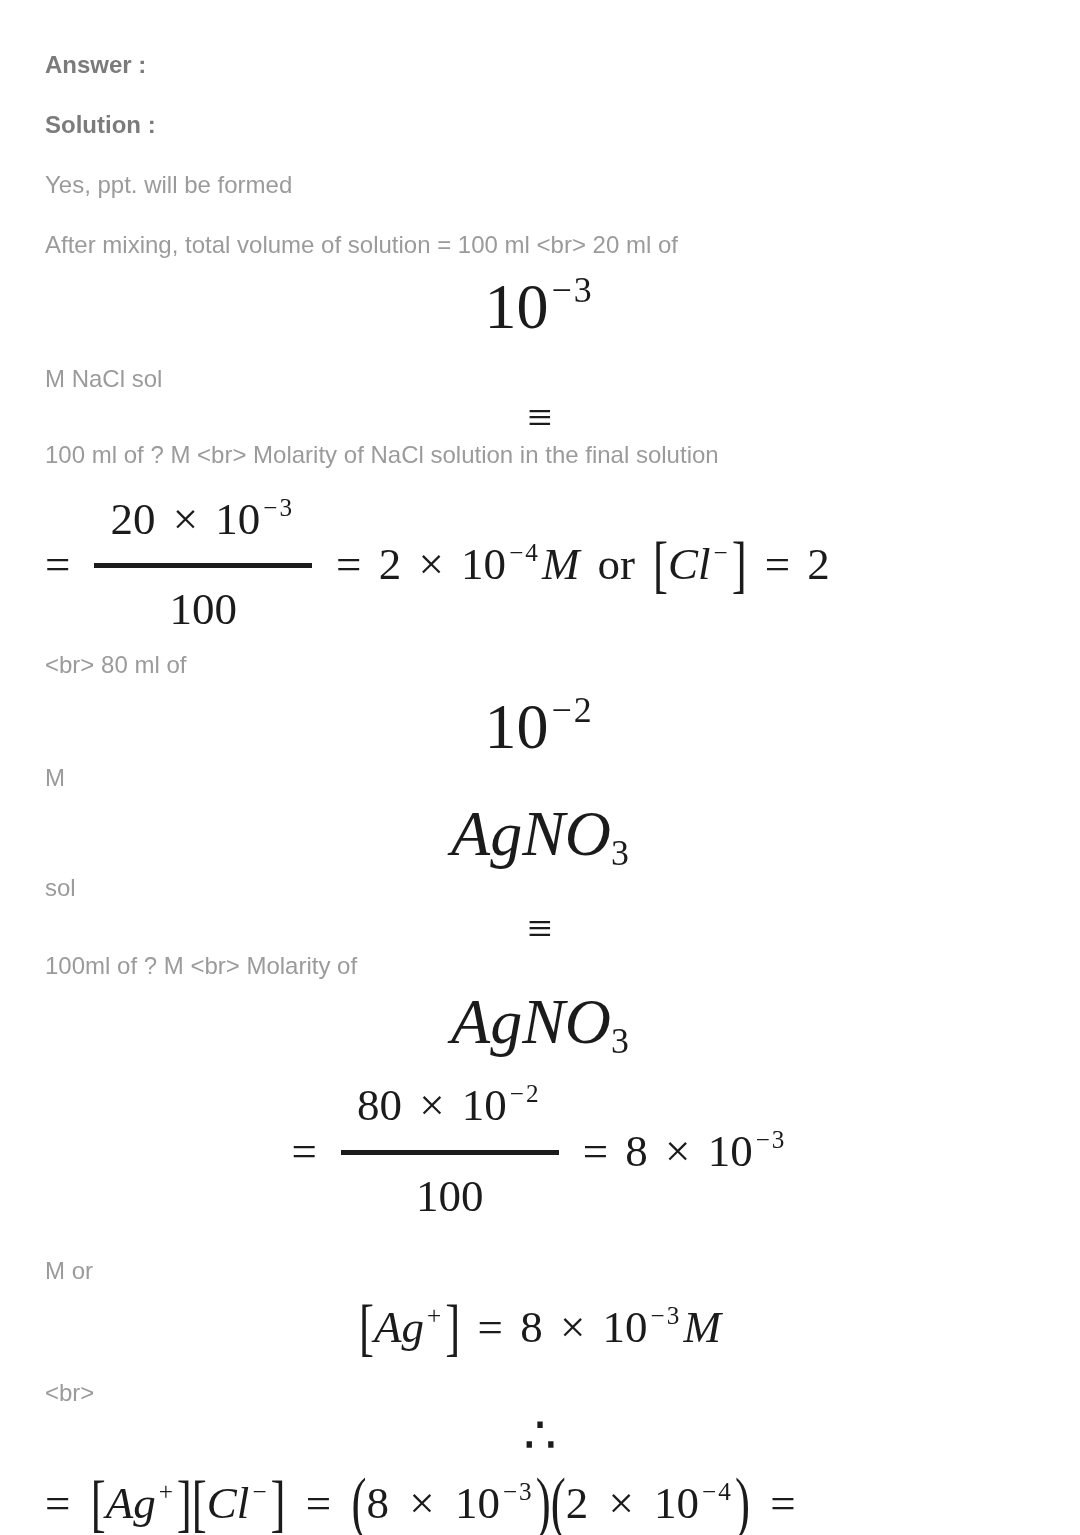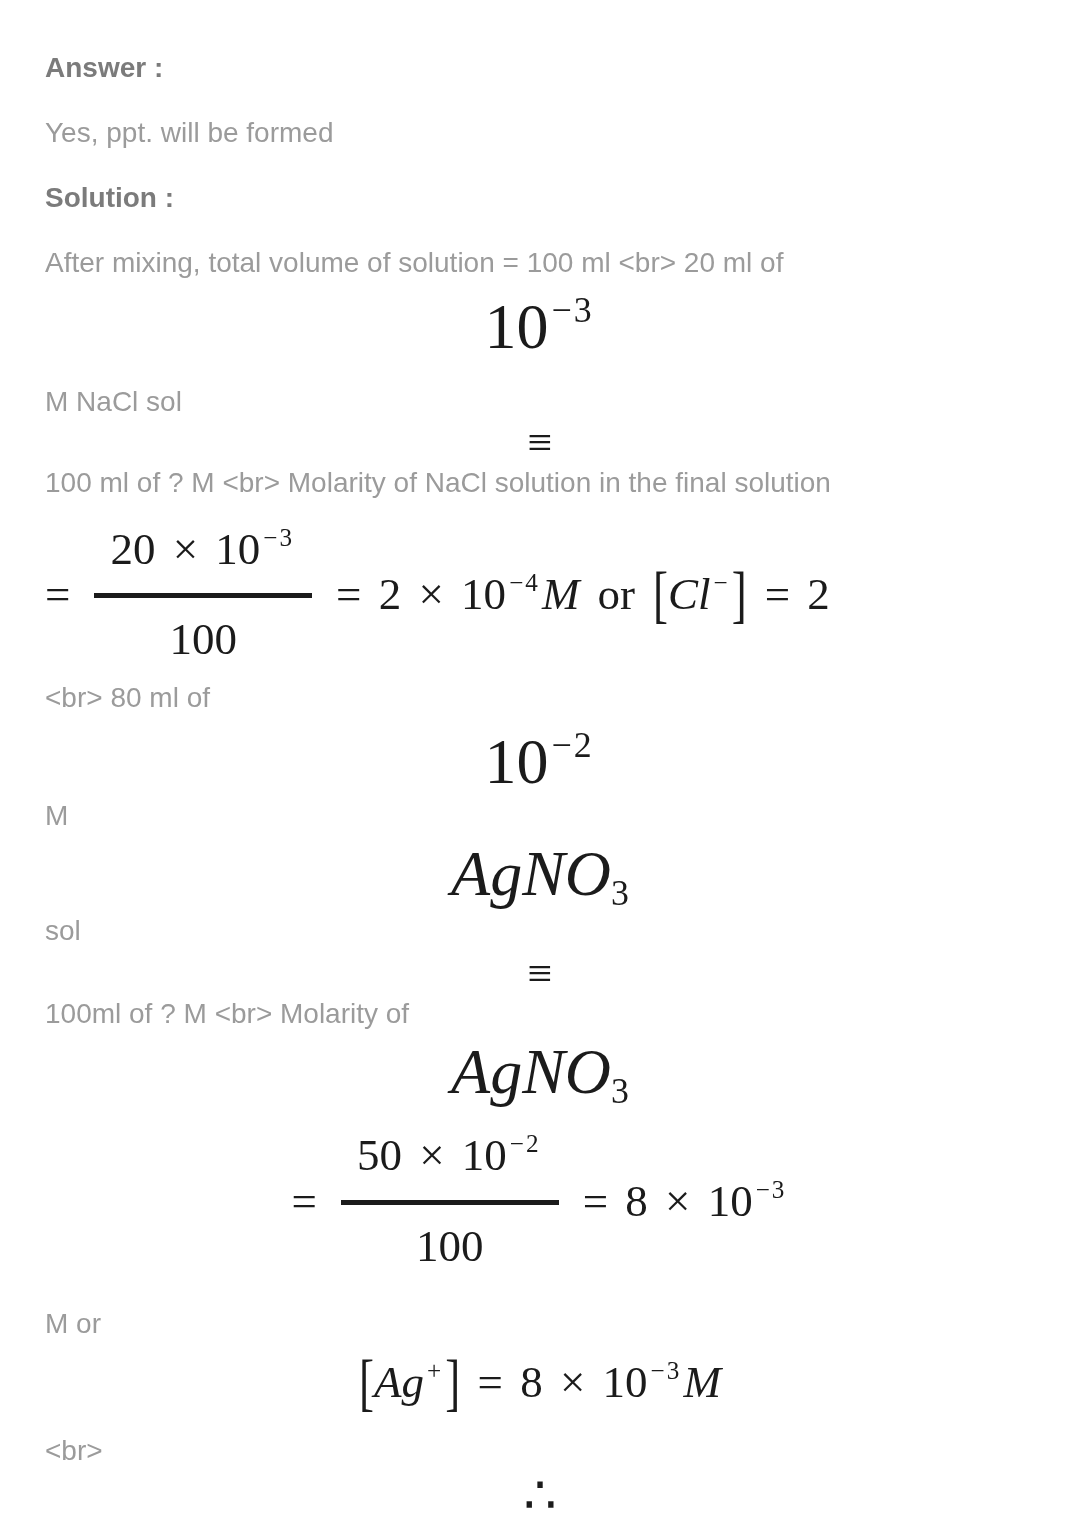--- a/index.html
+++ b/index.html
@@ -5,21 +5,21 @@
   * { box-sizing: border-box; }
   html, body { margin: 0; padding: 0; background: #ffffff; }
   body {
     width: 1080px;
     font-family: "Liberation Sans", sans-serif;
   }
   .page { padding: 20px 45px 40px 45px; }
 
   
   .text {
-    font-size: 28px;
+    font-size: 24px;
     line-height: 1.25;
     color: #9b9b9b;
     margin: 30px 0 0 0;
   }
   .heading {
     font-weight: bold;
     color: #7b7b7b;
   }
 
   
@@ -81,23 +81,23 @@
   .blk-p11  { margin-top: 8px; }
   .blk-eq4  { margin-top: 8px; word-spacing: 9px; }
 </style>
 </head>
 <body>
 
 <div class="page">
 
   <p class="text heading">Answer :</p>
 
+  <p class="text heading">Solution :</p>
+
   <p class="text">Yes, ppt. will be formed</p>
-
-  <p class="text heading">Solution :</p>
 
   <p class="text">After mixing, total volume of solution = 100 ml &lt;br&gt; 20 ml of</p>
 
   <div class="math m-lg center blk-m1"><span>10</span><span class="sup">−3</span></div>
 
   <p class="text blk-p2">M NaCl sol</p>
 
   <div class="math m-lg m-sym center blk-eqv1">≡</div>
 
   <p class="text blk-p3">100 ml of ? M &lt;br&gt; Molarity of NaCl solution in the final solution</p>
@@ -127,21 +127,21 @@
   <div class="math m-lg m-sym center blk-eqv2">≡</div>
 
   <p class="text blk-p7">100ml of ? M &lt;br&gt; Molarity of</p>
 
   <div class="math m-lg center blk-ag2"><span class="var">AgNO</span><span class="sub">3</span></div>
 
 
   <div class="math m-eq eqrow centered blk-eq2">
     <span>=</span>
     <span class="frac">
-      <span class="num"><span>50 × 10</span><span class="sup">−2</span></span>
+      <span class="num"><span>80 × 10</span><span class="sup">−2</span></span>
       <span class="den">100</span>
     </span>
     <span class="grp"><span>=</span> <span>8 × 10</span><span class="sup">−3</span></span>
   </div>
 
   <p class="text blk-p9">M or</p>
 
   <div class="math m-eq center blk-eq3"><span class="br">[</span><span class="var">Ag</span><span class="sup">+</span><span class="br">]</span> <span>=</span> <span>8 × 10</span><span class="sup">−3</span><span class="var">M</span></div>
 
   <p class="text blk-p10">&lt;br&gt;</p>

